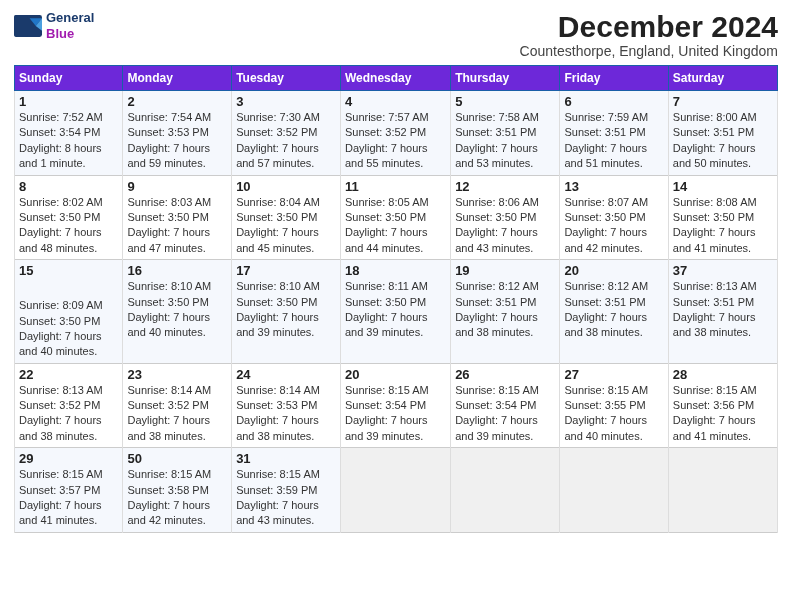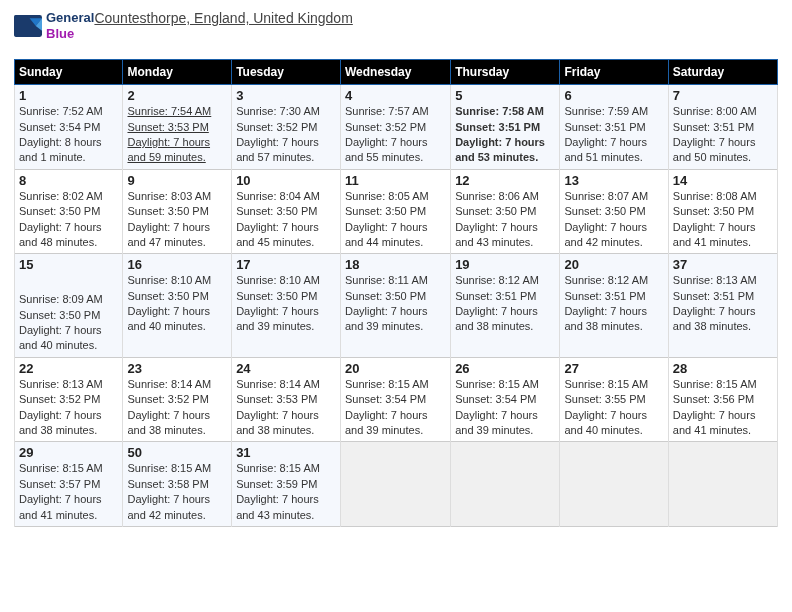--- a/index.html
+++ b/index.html
@@ -9,22 +9,23 @@
       width: 792px;
       height: 612px;
       overflow: hidden;
     }
     .container {
       width: 792px;
       padding: 10px 14px 6px 14px;
     }
     .header-row {
       display: flex;
+      justify-content: space-between;
       align-items: flex-start;
-      margin-bottom: 18px;
+      margin-bottom: 6px;
     }
     .logo {
       display: flex;
       align-items: center;
       gap: 4px;
     }
     .logo-text {
       font-size: 13px;
       font-weight: bold;
       color: #1a3a6b;
@@ -42,29 +43,28 @@
     }
     .main-title {
       font-size: 30px;
       font-weight: bold;
       color: #222;
       line-height: 1.1;
     }
     .subtitle {
       font-size: 14px;
       color: #444;
-      text-decoration: underline;
     }
     .calendar {
       width: 100%;
       border-collapse: collapse;
       font-size: 10px;
     }
     .calendar thead tr {
-      background-color: #000000;
+      background-color: #6d28d9;
       color: white;
     }
     .calendar thead th {
       padding: 5px 4px;
       font-size: 12px;
       font-weight: bold;
       text-align: left;
       border: 1px solid #1a5fa8;
     }
     .calendar tbody tr {
@@ -111,20 +111,21 @@
         <polygon points="20,4 36,4 28,14" fill="#2176c7"></polygon>
         <polygon points="28,14 36,4 36,20" fill="#4a9fe0"></polygon>
         <rect x="0" y="0" width="18" height="28" rx="3" fill="#1a3a6b"></rect>
       </svg>
       <div class="logo-text">
         <div>General</div>
         <div><span>Blue</span></div>
       </div>
     </div>
     <div class="title-block">
+      <div class="main-title">December 2024</div>
       <div class="subtitle">Countesthorpe, England, United Kingdom</div>
     </div>
   </div>
 
   <table class="calendar">
     <thead>
       <tr>
       <th>Sunday</th>
           <th>Monday</th>
           <th>Tuesday</th>
@@ -138,42 +139,42 @@
     <tr>
           <td>
             <span class="day-number">1</span>
             <div class="day-info" style="white-space: pre-line;">Sunrise: 7:52 AM
 Sunset: 3:54 PM
 Daylight: 8 hours
 and 1 minute.</div>
           </td>
           <td>
             <span class="day-number">2</span>
-            <div class="day-info" style="white-space: pre-line; text-decoration: underline;">Sunrise: 7:54 AM
+            <div class="day-info" style="white-space: pre-line;">Sunrise: 7:54 AM
 Sunset: 3:53 PM
 Daylight: 7 hours
 and 59 minutes.</div>
           </td>
           <td>
             <span class="day-number">3</span>
             <div class="day-info" style="white-space: pre-line;">Sunrise: 7:30 AM
 Sunset: 3:52 PM
 Daylight: 7 hours
 and 57 minutes.</div>
           </td>
           <td>
             <span class="day-number">4</span>
             <div class="day-info" style="white-space: pre-line;">Sunrise: 7:57 AM
 Sunset: 3:52 PM
 Daylight: 7 hours
 and 55 minutes.</div>
           </td>
           <td>
             <span class="day-number">5</span>
-            <div class="day-info" style="white-space: pre-line; font-weight: bold;">Sunrise: 7:58 AM
+            <div class="day-info" style="white-space: pre-line;">Sunrise: 7:58 AM
 Sunset: 3:51 PM
 Daylight: 7 hours
 and 53 minutes.</div>
           </td>
           <td>
             <span class="day-number">6</span>
             <div class="day-info" style="white-space: pre-line;">Sunrise: 7:59 AM
 Sunset: 3:51 PM
 Daylight: 7 hours
 and 51 minutes.</div>

